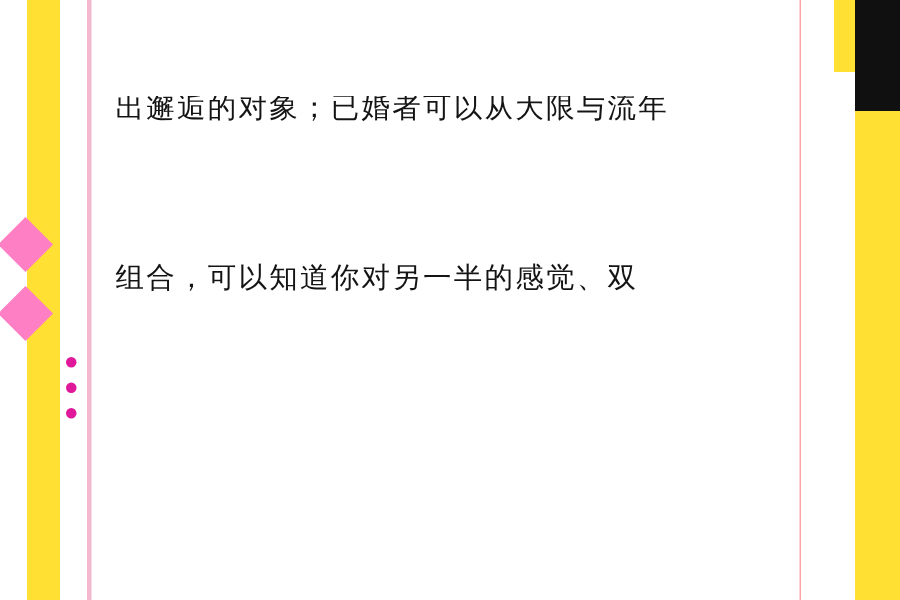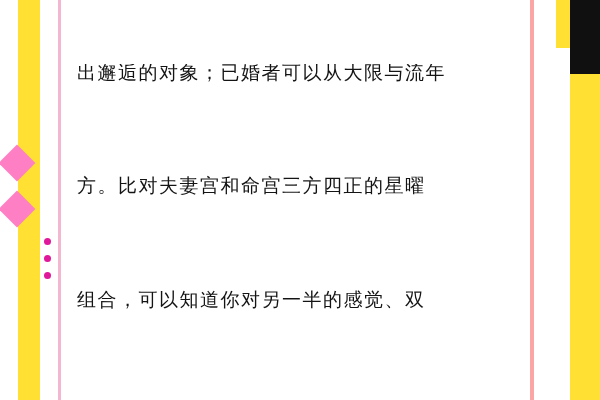--- a/index.html
+++ b/index.html
@@ -96,21 +96,21 @@
 
   
   .card {
     position: absolute;
     left: 58px;
     top: 0;
     width: 476px;
     height: 400px;
     background: #ffffff;
     border-left: 3px solid #f3b7cf;
-    border-right: 4px solid #fca5a5;
+    border-right: 1px solid #fca5a5;
     box-sizing: border-box;
   }
   .text-body {
     position: absolute;
     left: 16px;
     right: 16px;
     top: -12px;
     color: #141414;
     font-size: 19px;
     line-height: 38px;
@@ -148,21 +148,20 @@
     <div class="pink-diamond d1"></div>
     <div class="pink-diamond d2"></div>
     <div class="magenta-dot m1"></div>
     <div class="magenta-dot m2"></div>
     <div class="magenta-dot m3"></div>
   </div>
 
   <div class="card">
     <div class="text-body">
       <div class="line clipped-top"><span>出邂逅的对象；已婚者可以从大限与流年</span></div>
-      <div class="line">方。比对夫妻宫和命宫三方四正的星曜</div>
       <div class="line">组合，可以知道你对另一半的感觉、双</div>
       
       
       
       
       
     </div>
   </div>
 
   <div class="right-strip">

